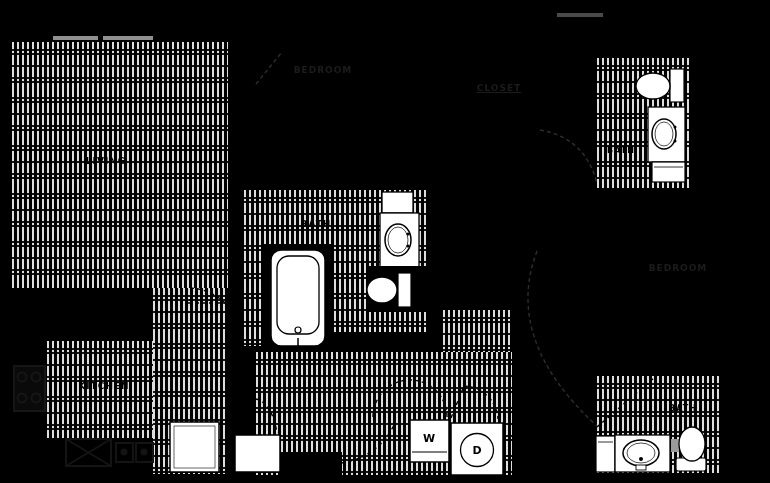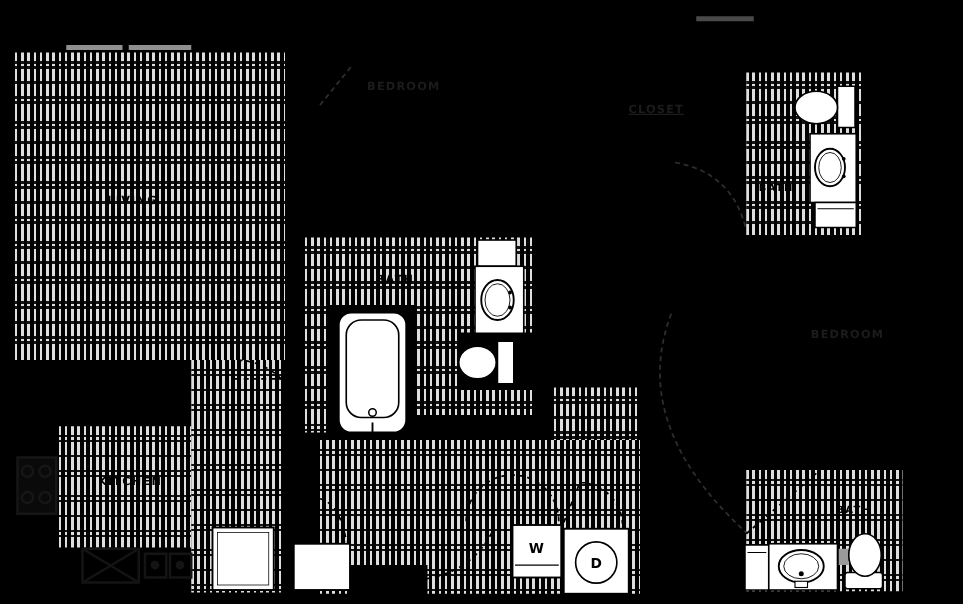--- a/index.html
+++ b/index.html
@@ -144,16 +144,16 @@
       <line x1="256" y1="84" x2="282" y2="52" stroke="#2e2e2e" stroke-width="1.4"></line>
     </g>
   </svg>
 
   <div class="room-label" style="left:106px;top:161px;text-align:right;">LIVING</div>
   <div class="room-label" style="left:104px;top:386px;">KITCHEN</div>
   <div class="room-label" style="left:316px;top:224px;">BATH</div>
   <div class="room-label small" style="left:621px;top:150px;">BATH</div>
   <div class="room-label small" style="left:683px;top:408px;">BATH</div>
   <div class="room-label faint" style="left:323px;top:70px;">BEDROOM</div>
-  <div class="room-label faint" style="left:525px;top:88px;text-decoration:underline;">CLOSET</div>
+  <div class="room-label faint" style="left:499px;top:88px;text-decoration:underline;">CLOSET</div>
   <div class="room-label faint" style="left:678px;top:268px;">BEDROOM</div>
 
 </div>
 
 </body></html>

